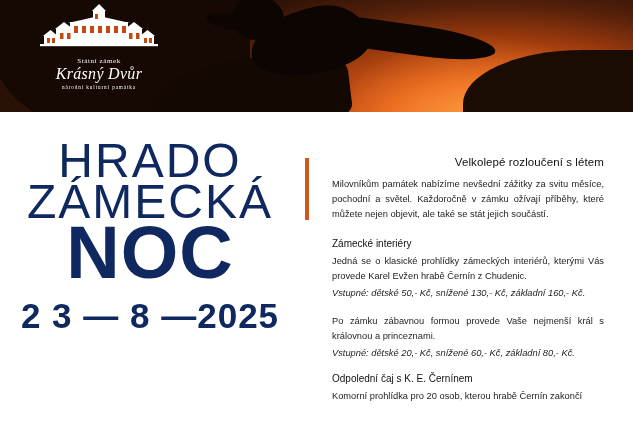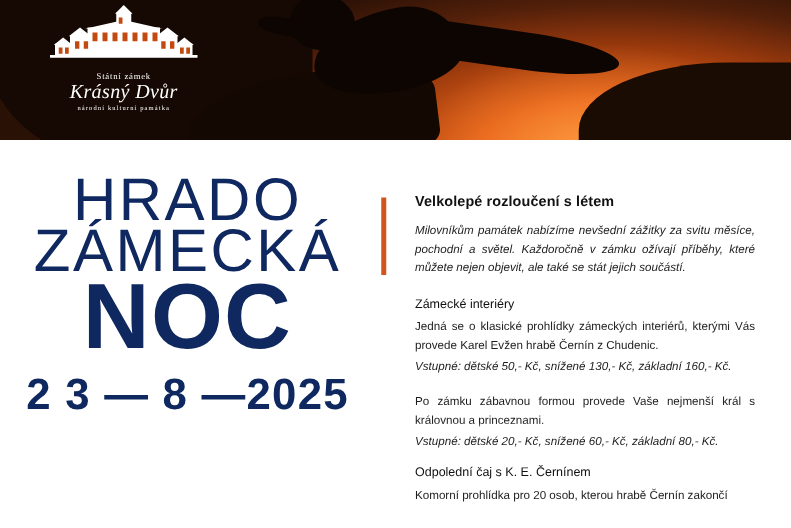--- a/index.html
+++ b/index.html
@@ -196,28 +196,28 @@
     width: 4px;
     height: 62px;
     background: #d4541e;
   }
   .col-inner {
     margin-left: 27px;
     width: 272px;
   }
   .h1 {
     font-size: 11.5px;
-    font-weight: bold;
+    font-weight: normal;
     color: #111111;
     margin: 0 0 9px 0;
     letter-spacing: 0.1px;
+    text-align: right;
   }
   .lead {
     font-size: 9.3px;
-    font-style: italic;
     line-height: 1.62;
     margin: 0 0 16px 0;
     text-align: justify;
     color: #1d1d1d;
   }
   .sec-title {
     font-size: 10px;
     font-weight: normal;
     margin: 0 0 5px 0;
     color: #111111;

